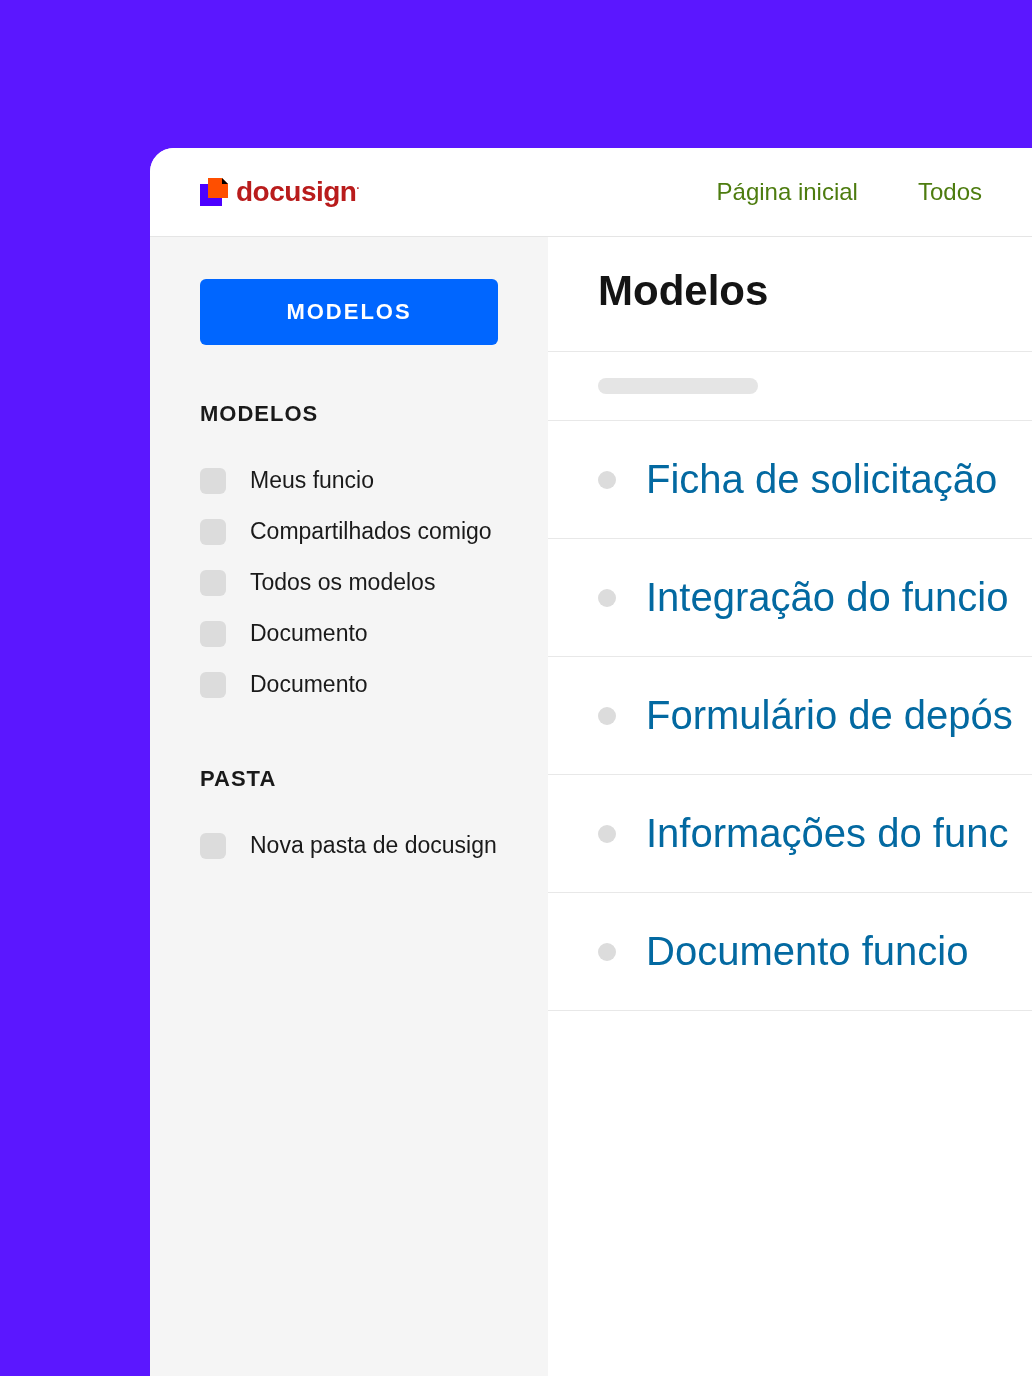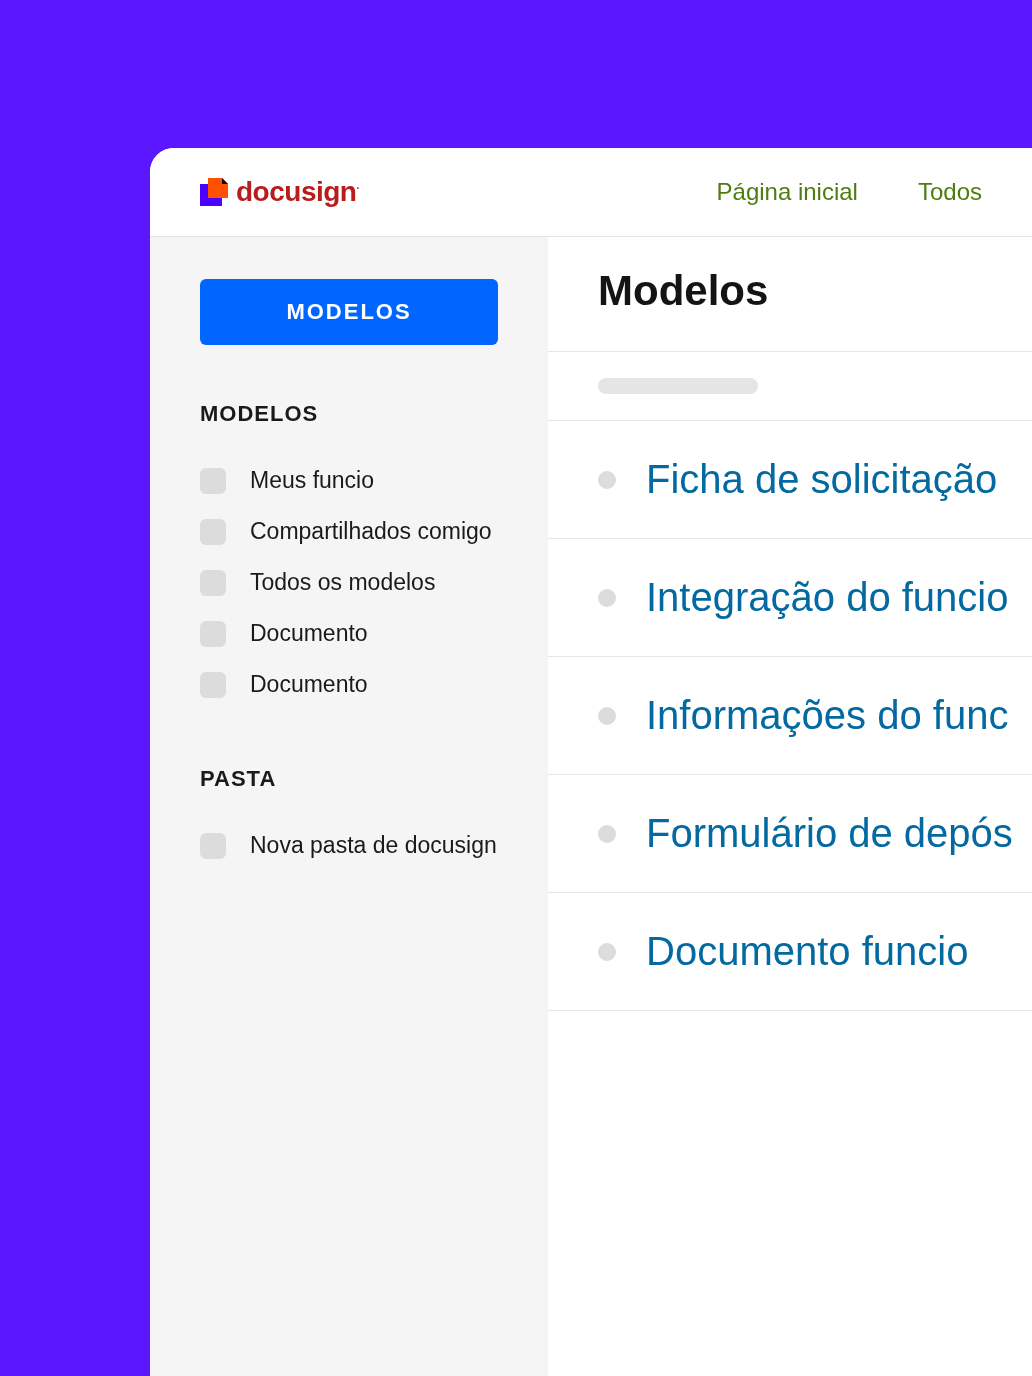--- a/index.html
+++ b/index.html
@@ -259,25 +259,25 @@
       <div class="list-row">
         <div class="row-dot"></div>
         <span class="row-title">Ficha de solicitação</span>
       </div>
       <div class="list-row">
         <div class="row-dot"></div>
         <span class="row-title">Integração do funcio</span>
       </div>
       <div class="list-row">
         <div class="row-dot"></div>
+        <span class="row-title">Formulário de depós</span>
+      </div>
+      <div class="list-row">
+        <div class="row-dot"></div>
         <span class="row-title">Informações do func</span>
-      </div>
-      <div class="list-row">
-        <div class="row-dot"></div>
-        <span class="row-title">Formulário de depós</span>
       </div>
       <div class="list-row">
         <div class="row-dot"></div>
         <span class="row-title">Documento funcio</span>
       </div>
     </main>
 
   </div>
 </div>
 

